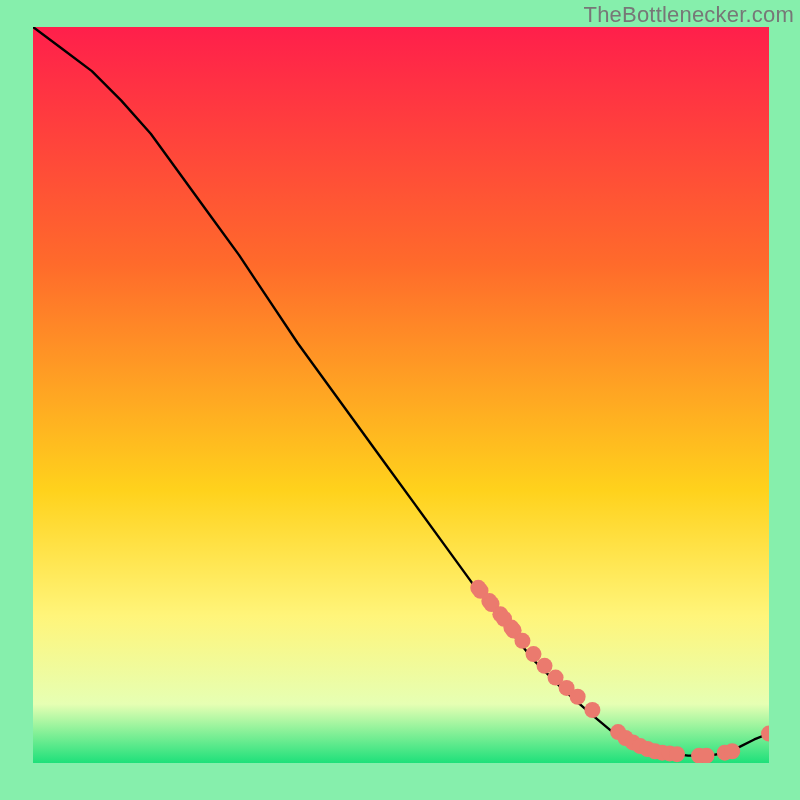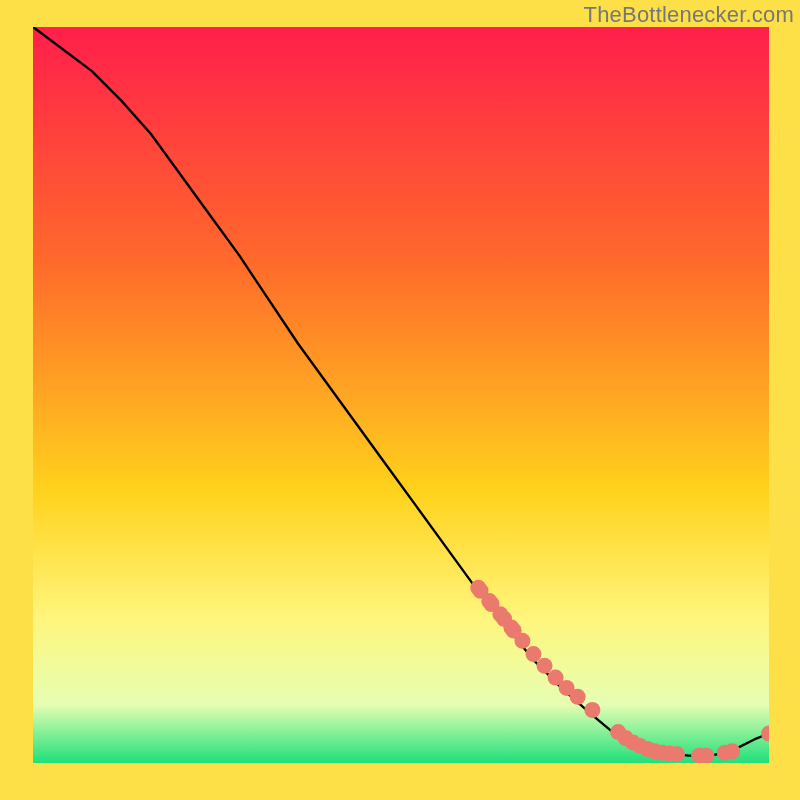--- a/index.html
+++ b/index.html
@@ -8,21 +8,21 @@
     width: 800px;
     height: 800px;
     background: #000;
     overflow: hidden;
     font-family: Arial, Helvetica, sans-serif;
   }
   .frame {
     position: relative;
     width: 800px;
     height: 800px;
-    background: #fde047;
+    background: #86efac;
   }
   .watermark {
     position: absolute;
     top: 2px;
     right: 6px;
     color: #777;
     font-size: 22px;
     font-weight: 500;
     letter-spacing: 0.2px;
     z-index: 10;

